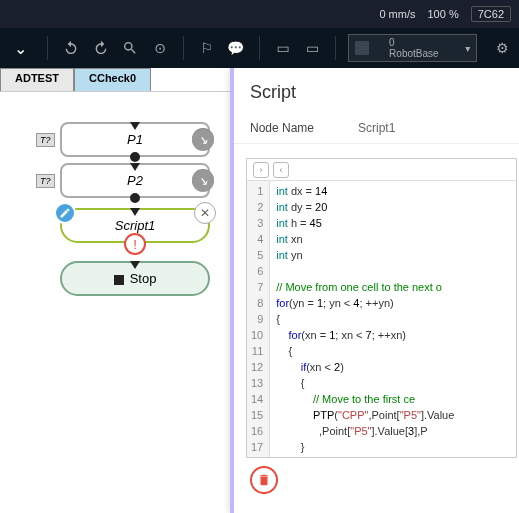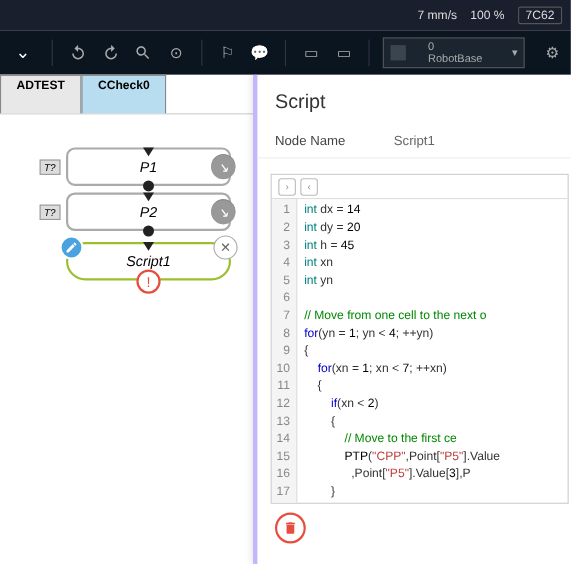--- a/index.html
+++ b/index.html
@@ -12,21 +12,21 @@
 .toolbar .dropdown-arrow { color: #fff; font-size: 16px; padding: 4px 8px; }
 .toolbar .divider { width: 1px; height: 24px; background: #334; margin: 0 4px; }
 .toolbar .tico { width: 22px; height: 22px; display: flex; align-items: center; justify-content: center; color: #aaa; font-size: 14px; cursor: pointer; }
 .toolbar .tico svg { width: 16px; height: 16px; fill: #aaa; }
 .toolbar .base-select { margin-left: auto; display: flex; align-items: center; gap: 20px; padding: 2px 6px; border: 1px solid #555; background: #1a2530; color: #aaa; font-size: 10px; }
 .toolbar .base-select .sq { width: 14px; height: 14px; background: #3a4550; }
 
 .main { display: flex; height: calc(100% - 68px); }
 
 .left { width: 260px; background: #fff; }
-.tabs { display: flex; height: 36px; border-bottom: 1px solid #ccc; }
+.tabs { display: flex; height: 24px; border-bottom: 1px solid #ccc; }
 .tab { padding: 3px 14px; font-size: 11px; font-weight: bold; border: 1px solid #888; border-bottom: none; background: #e8e8e8; }
 .tab.active { background: #b8ddf0; }
 
 .flow { padding: 30px 20px 10px 60px; position: relative; }
 .node { width: 150px; border: 2px solid #7aa88a; border-radius: 20px; background: #e8f4ec; padding: 8px; text-align: center; font-size: 13px; position: relative; margin-bottom: 6px; }
 .node.white { background: #fff; border-color: #aaa; border-radius: 8px; }
 .node.sel { border-color: #9ac030; background: #fff; }
 .node.sel::before { content: ""; position: absolute; inset: -8px; background: #d4e85a; z-index: -1; border-radius: 6px; }
 .conn { width: 10px; height: 10px; background: #222; border-radius: 50%; position: absolute; left: 50%; transform: translateX(-50%); }
 .conn.bot { bottom: -7px; }
@@ -58,21 +58,21 @@
 .cm { color: #008800; }
 .nu { color: #000; }
 .str { color: #c04040; }
 .fn { color: #000; }
 .bottom-btn { margin: 4px 16px; width: 28px; height: 28px; border-radius: 50%; border: 2px solid #e74c3c; display: flex; align-items: center; justify-content: center; color: #e74c3c; cursor: pointer; }
 </style>
 </head>
 <body>
 
 <div class="topbar">
-  <span>7 mm/s</span>
+  <span>0 mm/s</span>
   <span>100 %</span>
   <span class="box">7C62</span>
 </div>
 
 <div class="toolbar">
   <div class="dropdown-arrow">⌄</div>
   <div class="divider"></div>
   <div class="tico">
       <svg viewBox="0 0 24 24">
         <path d="M12 5V1L7 6l5 5V7c3.3 0 6 2.7 6 6s-2.7 6-6 6-6-2.7-6-6H4c0 4.4 3.6 8 8 8s8-3.6 8-8-3.6-8-8-8z"></path>
@@ -129,20 +129,24 @@
       </div>
       <div class="node sel" style="margin-top:10px">
         <div class="arrow-down"></div>
         <div class="edit-ico"><svg viewBox="0 0 24 24">
               <path d="M3 17.25V21h3.75L17.81 9.94l-3.75-3.75L3 17.25zM20.71 7.04a1 1 0 000-1.41l-2.34-2.34a1 1 0 00-1.41 0l-1.83 1.83 3.75 3.75 1.83-1.83z"></path>
             </svg></div>
         <div class="close-ico">✕</div>
         <span style="font-style:italic">Script1</span>
         <div class="warn-ico">!</div>
       </div>
+      <div class="node" style="margin-top:18px">
+        <div class="arrow-down"></div>
+        <span class="stop-sq"></span><span>Stop</span>
+      </div>
     </div>
   </div>
 
   <div class="right">
     <div class="panel-title">Script</div>
     <div class="field-row">
       <span class="lbl">Node Name</span>
       <input type="text" value="Script1" style="">
     </div>
     <div class="code-wrap">

